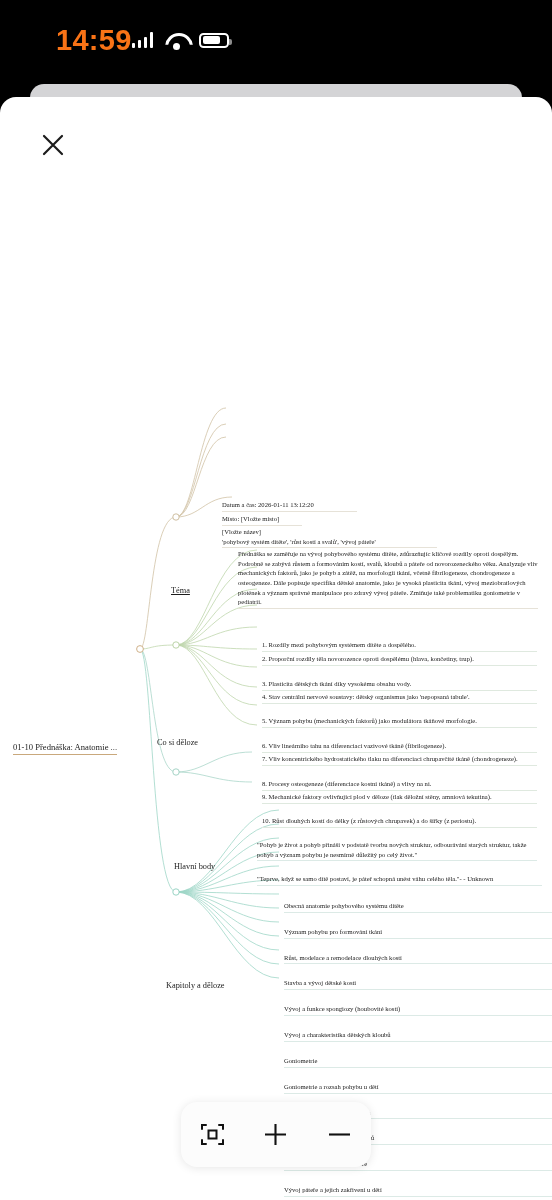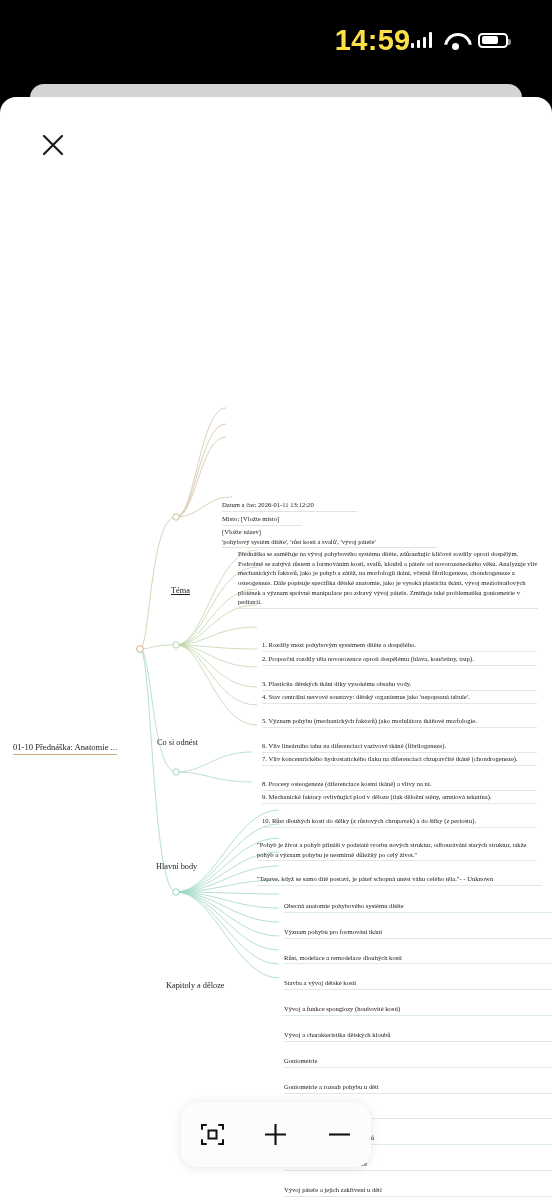--- a/index.html
+++ b/index.html
@@ -7,22 +7,22 @@
     width:552px; height:1200px;
     background:#000;
     font-family:"Liberation Sans", sans-serif;
     overflow:hidden;
   }
   #screen { position:relative; width:552px; height:1200px; background:#000; overflow:hidden; }
 
   
   .statusbar {
     position:absolute; top:0; left:0; width:552px; height:80px;
-    display:flex; align-items:center; justify-content:flex-end;
-    padding:0 44px 0 56px; color:#fde047;
+    display:flex; align-items:center; justify-content:flex-start;
+    padding:0 44px 0 56px; color:#f97316;
   }
   .sb-time { font-size:29px; font-weight:600; letter-spacing:0.3px; }
   .sb-right { display:flex; align-items:center; gap:12px; }
   .sig { display:flex; align-items:flex-end; gap:2.5px; height:16px; }
   .sig i { display:block; width:3.5px; background:#fff; border-radius:1px; }
   .sig i:nth-child(1){height:5px;} .sig i:nth-child(2){height:8px;}
   .sig i:nth-child(3){height:11px;} .sig i:nth-child(4){height:16px;}
   .wifi { width:22px; height:16px; position:relative; }
   .wifi::before{
     content:""; position:absolute; left:0; top:1px; width:22px; height:22px;
@@ -62,21 +62,21 @@
 
   
   .root {
     left:13px; top:645px; font-size:8.6px; white-space:nowrap;
     border-bottom:1px solid #c9a87c; padding-bottom:2px;
   }
   
   .branch { font-size:8.3px; white-space:nowrap; }
   .b-tema     { left:171px; top:489px;text-decoration:underline; }
   .b-co       { left:157px; top:641px; }
-  .b-hlavni   { left:156px; top:765px; }
+  .b-hlavni   { left:174px; top:765px; }
   .b-kapitoly { left:166px; top:884px; }
 
   
   .leaf {
     font-size:6.6px; line-height:1.46; color:#1a1a1a;
     border-bottom:0.6px solid #e6e2d8;
     padding-bottom:1.2px;
   }
   .leaf.green { border-bottom-color:#dfe9df; }
   .leaf.teal  { border-bottom-color:#dceae6; }
@@ -181,21 +181,21 @@
         <circle cx="176" cy="420" r="3.2" stroke="#c9b896"></circle>
         <circle cx="176" cy="548" r="3.2" stroke="#b4cf9e"></circle>
         <circle cx="176" cy="675" r="3.2" stroke="#9ccfc0"></circle>
         <circle cx="176" cy="795" r="3.2" stroke="#8ecfbe"></circle>
       </g>
     </svg>
 
     <div class="node root">01-10 Přednáška: Anatomie ...</div>
 
     <div class="node branch b-tema">Téma</div>
-    <div class="node branch b-co">Co si odnést</div>
+    <div class="node branch b-co">Co si děloze</div>
     <div class="node branch b-hlavni">Hlavní body</div>
     <div class="node branch b-kapitoly">Kapitoly a děloze</div>
 
     <div class="node leaf" style="left:222px; top:403px; width:135px;">Datum a čas: 2026-01-11 13:12:20</div>
     <div class="node leaf" style="left:222px; top:417px; width:80px;">Místo: [Vložte místo]</div>
     <div class="node leaf" style="left:222px; top:430px; width:215px; white-space:pre-line;">[Vložte název]
 'pohybový systém dítěte', 'růst kostí a svalů', 'vývoj páteře'</div>
     <div class="node leaf" style="left:238px; top:452px; width:300px;">Přednáška se zaměřuje na vývoj pohybového systému dítěte, zdůrazňujíc klíčové rozdíly oproti dospělým. Podrobně se zabývá růstem a formováním kostí, svalů, kloubů a páteře od novorozeneckého věku. Analyzuje vliv mechanických faktorů, jako je pohyb a zátěž, na morfologii tkání, včetně fibrilogeneze, chondrogeneze a osteogeneze. Dále popisuje specifika dětské anatomie, jako je vysoká plasticita tkání, vývoj meziobratlových plotének a význam správné manipulace pro zdravý vývoj páteře. Zmiňuje také problematiku goniometrie v pediatrii.</div>
 
     <div class="node leaf green" style="left:262px; top:543px; width:275px;">1. Rozdíly mezi pohybovým systémem dítěte a dospělého.</div>

